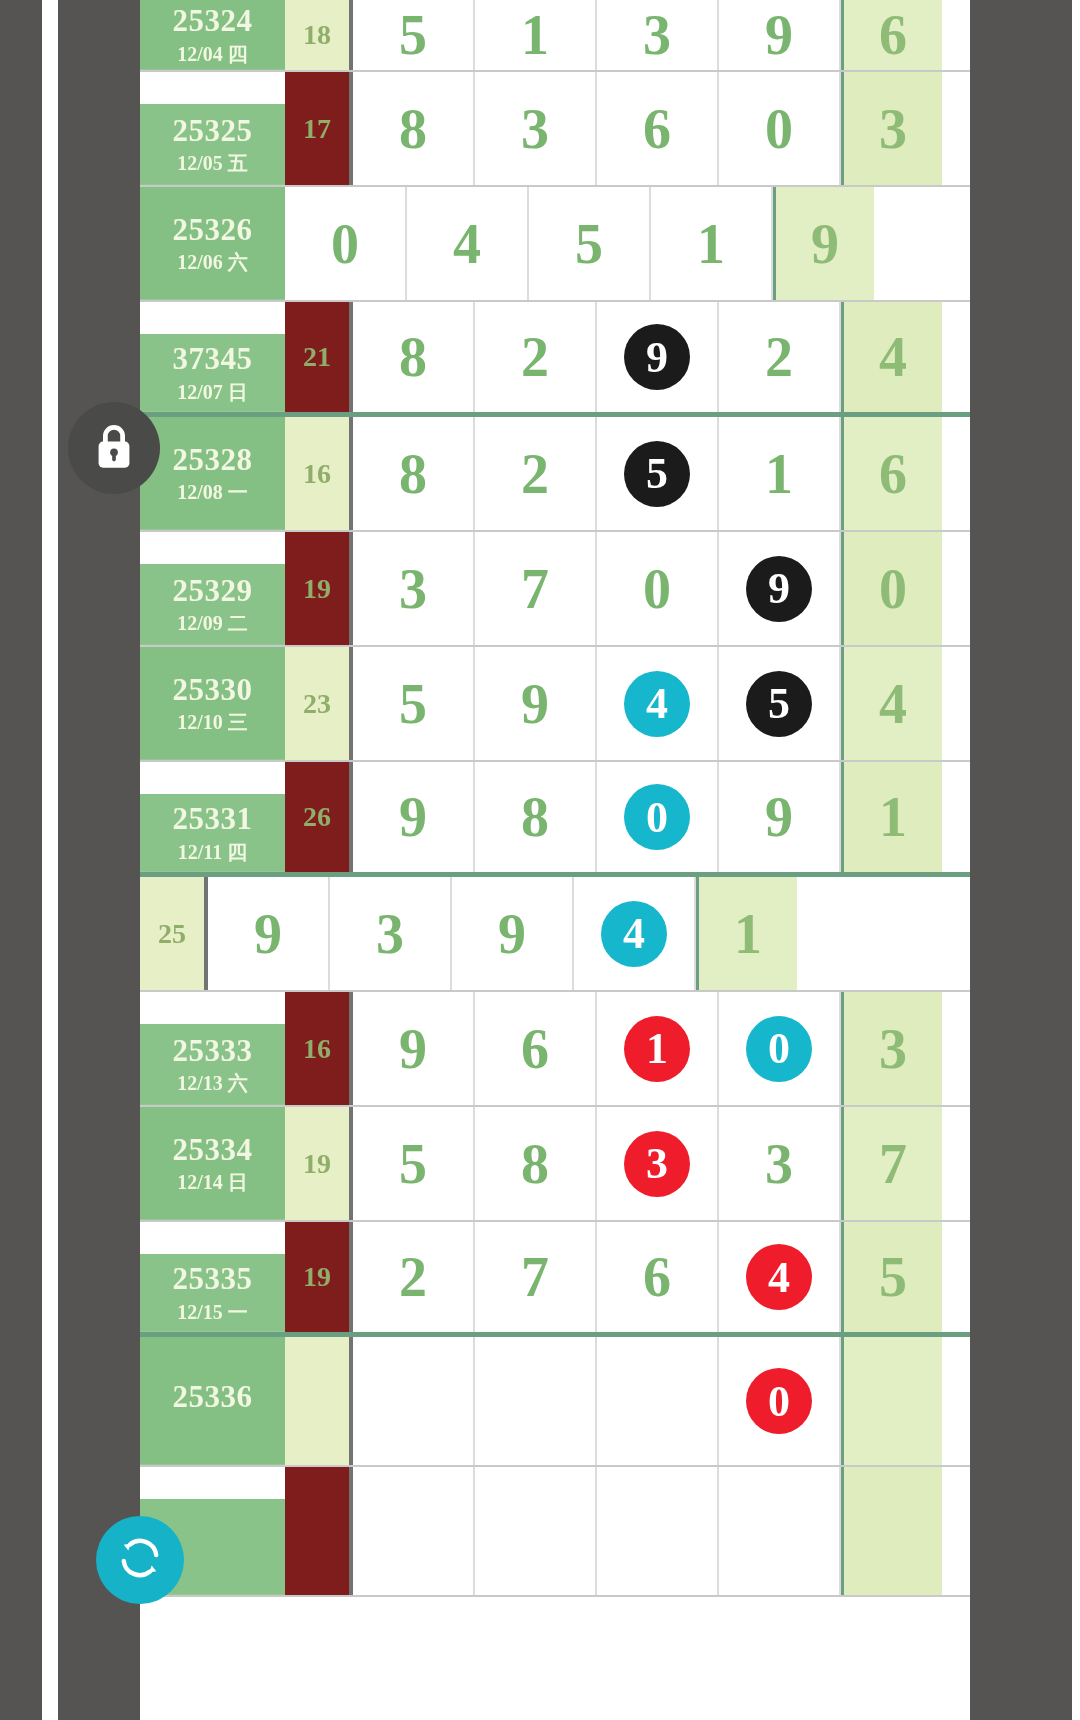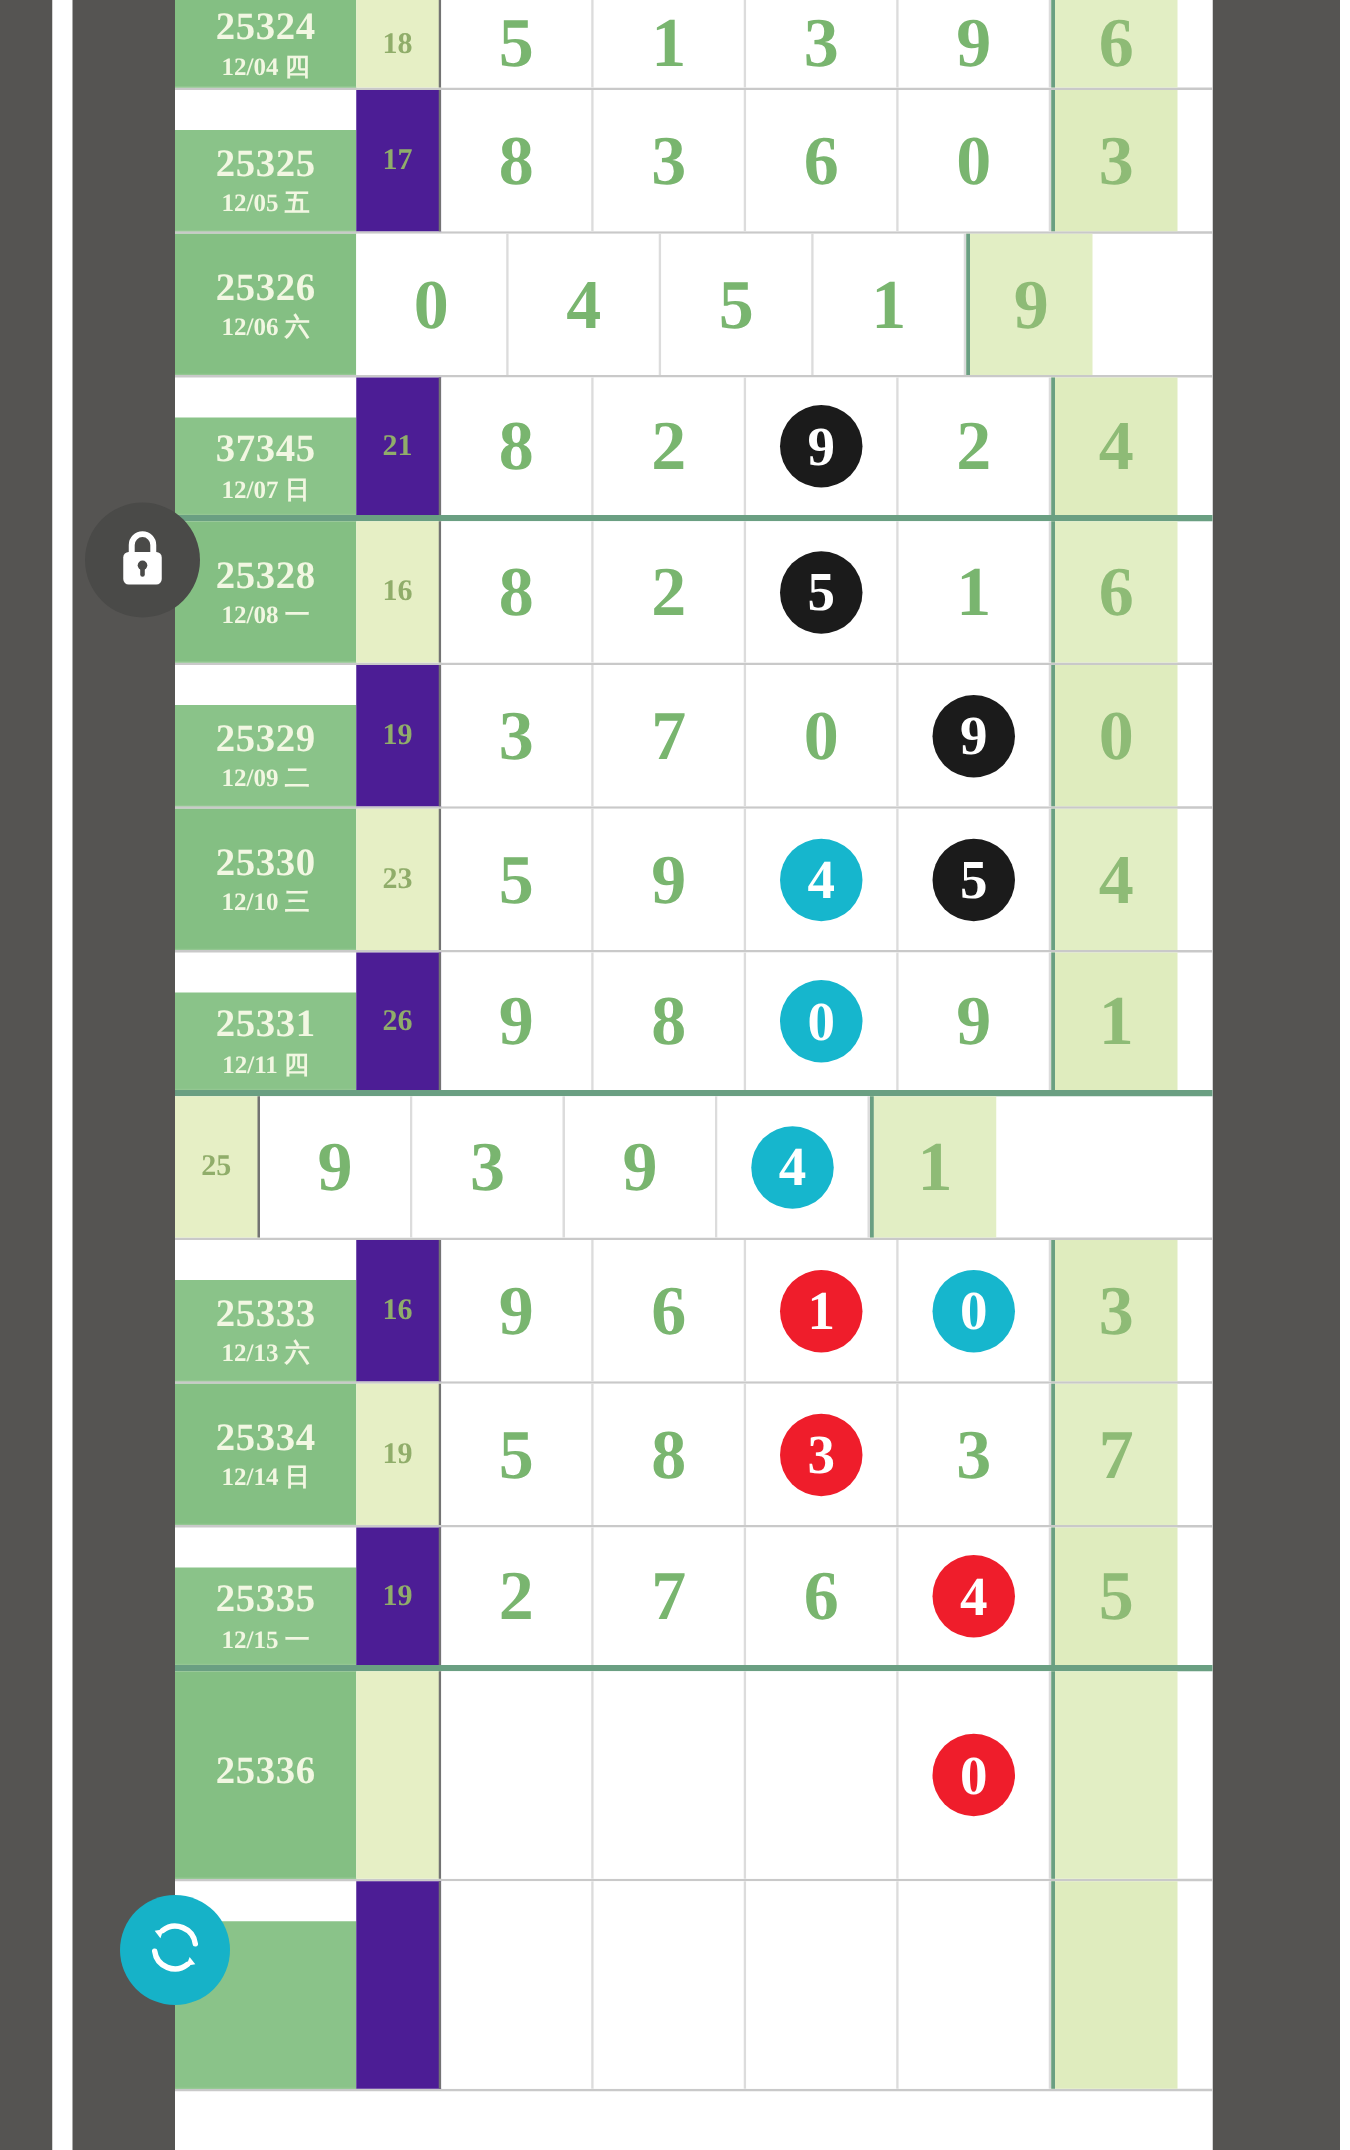--- a/index.html
+++ b/index.html
@@ -51,24 +51,24 @@
   }
   .c-issue.alt{background:#8ac389;margin-top:32px;}
   .issue-no{font-size:31px;font-weight:bold;letter-spacing:.5px;line-height:1.05;}
   .issue-date{font-size:20px;font-weight:bold;margin-top:6px;line-height:1;}
 
   
   .c-sum{
     width:68px;
     background:#e6efc5;
     color:#90ad6a;
-    font-size:24px;font-weight:bold;
-    border-right:2px solid #737373;
-  }
-  .c-sum.alt{background:#4c1d95;}
+    font-size:28px;font-weight:bold;
+    border-right:4px solid #737373;
+  }
+  .c-sum.alt{background:#7f1d1d;}
 
   
   .c-num{
     width:122px;
     background:#ffffff;
     border-right:2px solid #dcdcdc;
     color:#79b56f;
     font-size:56px;font-weight:bold;
   }
   .c-num:last-of-type{border-right:none;}
@@ -78,21 +78,21 @@
     width:101px;
     background:#e2eec4;
     color:#8ebb76;
     font-size:56px;font-weight:bold;
     border-left:3px solid #6a9f82;
   }
   .c-tail.alt{background:#dfecbe;}
 
   .rowH{height:115px;}
   .rowH-first{height:72px;}
-  .rowH-tall{height:168px;}
+  .rowH-tall{height:130px;}
 
   
   .bubble{
     position:relative;
     width:66px;height:66px;border-radius:50%;
     display:flex;align-items:center;justify-content:center;
     color:#ffffff;font-size:44px;font-weight:bold;
     box-shadow:0 0 0 5px rgba(255,255,255,.96);
     z-index:3;
   }

